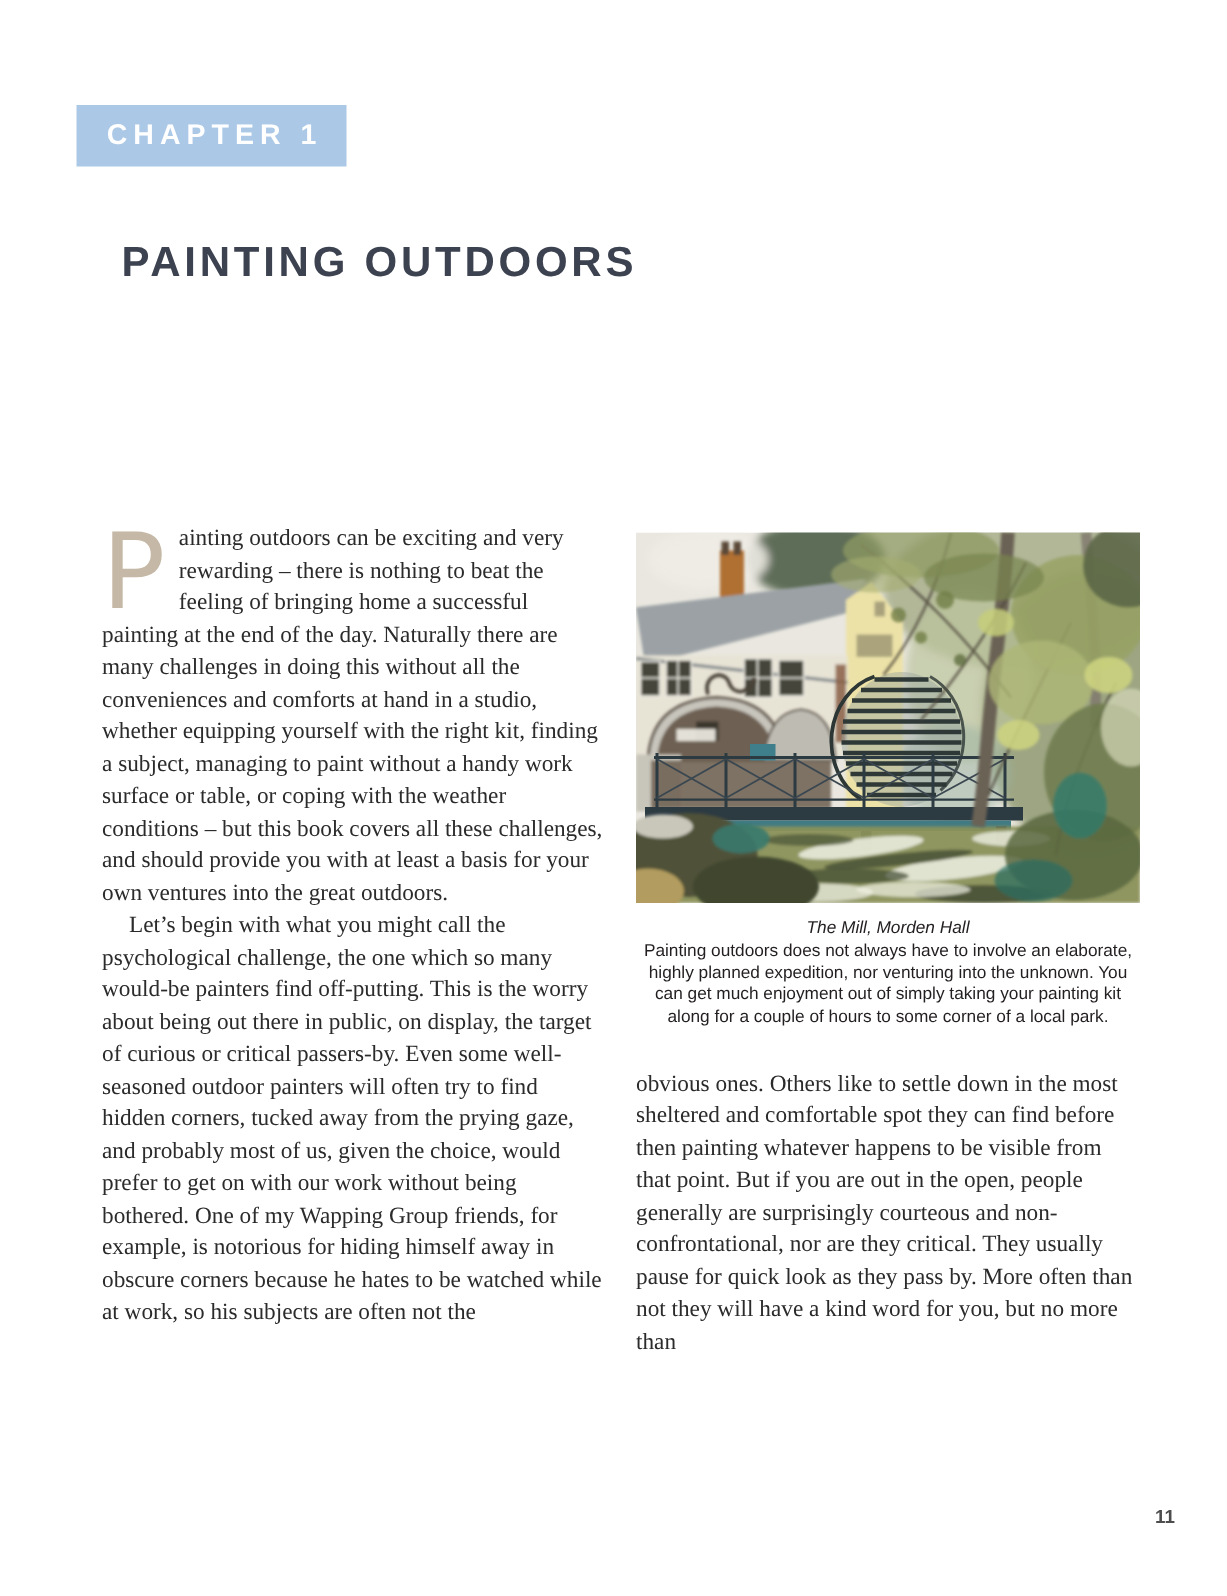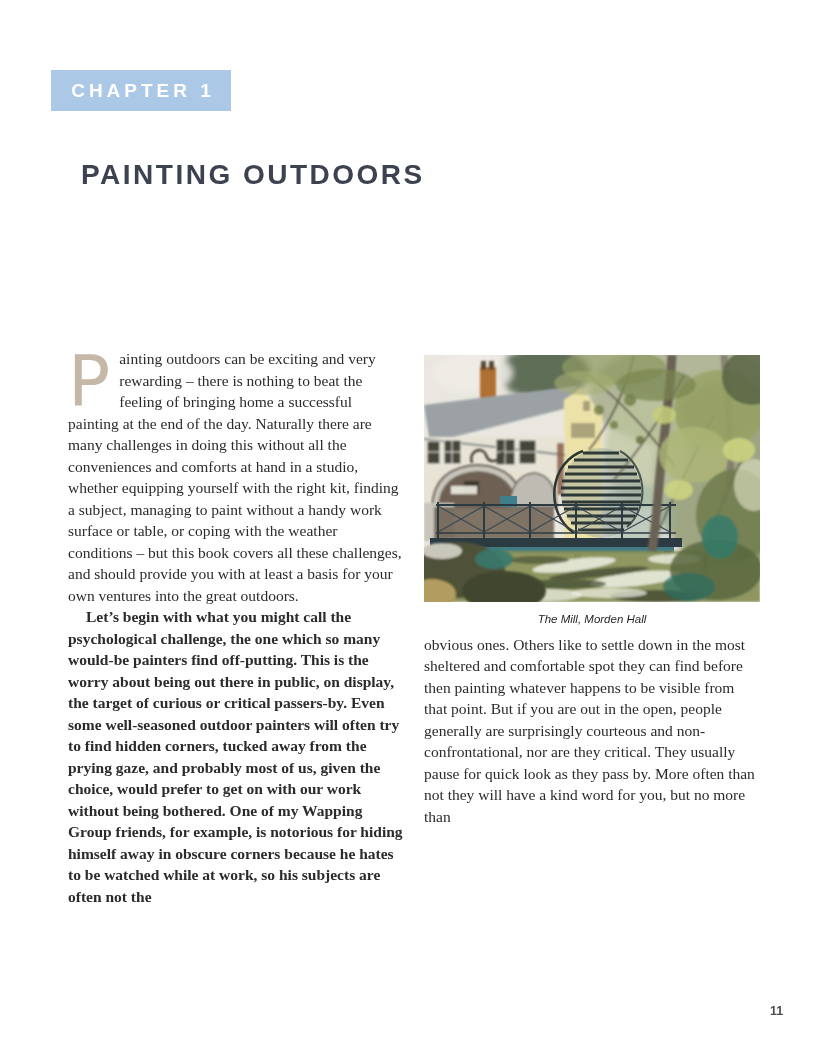--- a/index.html
+++ b/index.html
@@ -45,21 +45,21 @@
     gap: 20px;
   }
   .col { width: 336px; }
   .body-text {
     margin: 0;
     font-size: 15.5px;
     line-height: 21.5px;
     color: #2b2b2b;
     text-align: left;
   }
-  .para-indent { text-indent: 18px; font-weight: bold; }
+  .para-indent { text-indent: 18px; }
   .dropcap {
     float: left;
     font-family: "DejaVu Sans", sans-serif;
     font-size: 70px;
     line-height: 56px;
     color: #c5b8a6;
     margin: 5px 9px 0 0;
   }
   figure.mill-figure {
     margin: 7px 0 0 0;
@@ -68,21 +68,21 @@
   figure.mill-figure svg { display: block; width: 336px; height: 247px; }
   .caption {
     font-family: "Liberation Sans", sans-serif;
     font-size: 11.5px;
     line-height: 14.8px;
     color: #231f20;
     text-align: center;
   }
   .caption .caption-title { font-style: italic; }
   .right-caption { margin-top: 10px; width: 336px; }
-  .right-body { margin-top: 7px; }
+  .right-body { margin-top: 26px; }
   .caption-left {
     position: absolute;
     left: 68px; top: 931px;
     width: 350px;
   }
   .page-number {
     position: absolute;
     left: 770px; top: 1004px;
     font-family: "Liberation Sans", sans-serif;
     font-weight: 700;
@@ -269,20 +269,21 @@
             <ellipse cx="160" cy="28" rx="30" ry="12" fill="#a5ae72" opacity="0.6"></ellipse>
             <circle cx="175" cy="55" r="5" fill="#6f7d46" opacity="0.8"></circle>
             <circle cx="190" cy="70" r="4" fill="#6f7d46" opacity="0.8"></circle>
             <circle cx="206" cy="45" r="6" fill="#6f7d46" opacity="0.8"></circle>
             <circle cx="216" cy="85" r="4" fill="#5f6d3e" opacity="0.8"></circle>
           </g>
         </svg>
       </figure>
       <div class="caption right-caption">
         <div class="caption-title">The Mill, Morden Hall</div>
+        <div class="caption-body">Painting outdoors does not always have to involve an elaborate, highly planned expedition, nor venturing into the unknown. You can get much enjoyment out of simply taking your painting kit along for a couple of hours to some corner of a local park.</div>
       </div>
       <p class="body-text right-body">obvious ones. Others like to settle down in the most sheltered and comfortable spot they can find before then painting whatever happens to be visible from that point. But if you are out in the open, people generally are surprisingly courteous and non-confrontational, nor are they critical. They usually pause for quick look as they pass by. More often than not they will have a kind word for you, but no more than</p>
     </div>
 
   </div>
 
   <div class="caption caption-left">
   </div>
 
   <div class="page-number">11</div>

